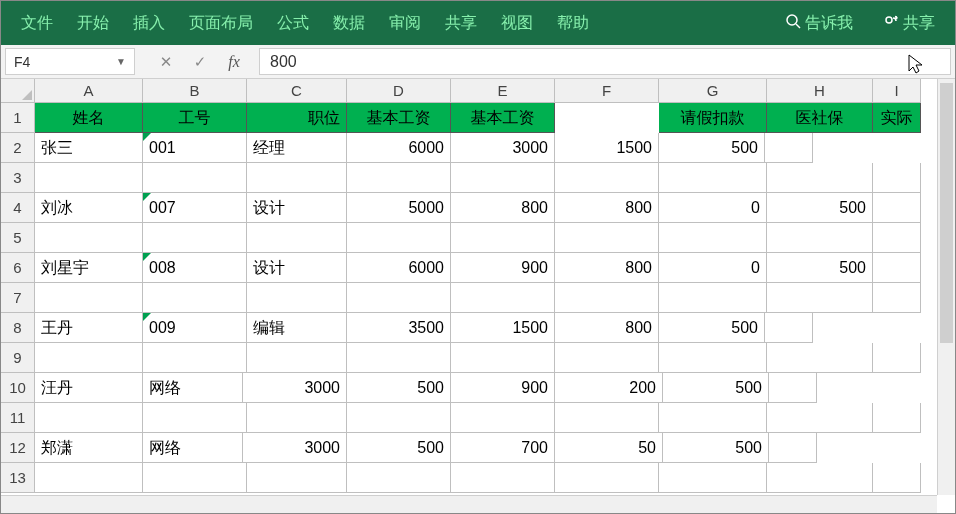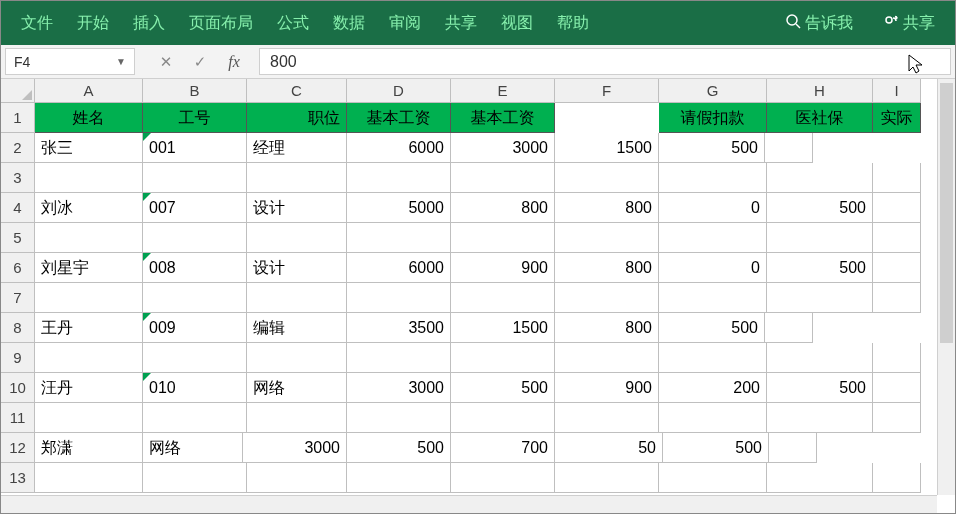--- a/index.html
+++ b/index.html
@@ -362,21 +362,20 @@
         <div class="cell " style="width: 100px;"></div>
         <div class="cell " style="width: 104px;"></div>
         <div class="cell " style="width: 104px;"></div>
         <div class="cell " style="width: 104px;"></div>
         <div class="cell " style="width: 108px;"></div>
         <div class="cell " style="width: 106px;"></div>
         <div class="cell " style="width: 48px;"></div>
       </div>
       <div class="row">
         <div class="cell " style="width: 108px;">汪丹</div>
-        <div class="cell txt-mark" style="width: 104px;">010</div>
         <div class="cell " style="width: 100px;">网络</div>
         <div class="cell num" style="width: 104px;">3000</div>
         <div class="cell num" style="width: 104px;">500</div>
         <div class="cell num" style="width: 104px;">900</div>
         <div class="cell num" style="width: 108px;">200</div>
         <div class="cell num" style="width: 106px;">500</div>
         <div class="cell " style="width: 48px;"></div>
       </div>
       <div class="row">
         <div class="cell " style="width: 108px;"></div>

